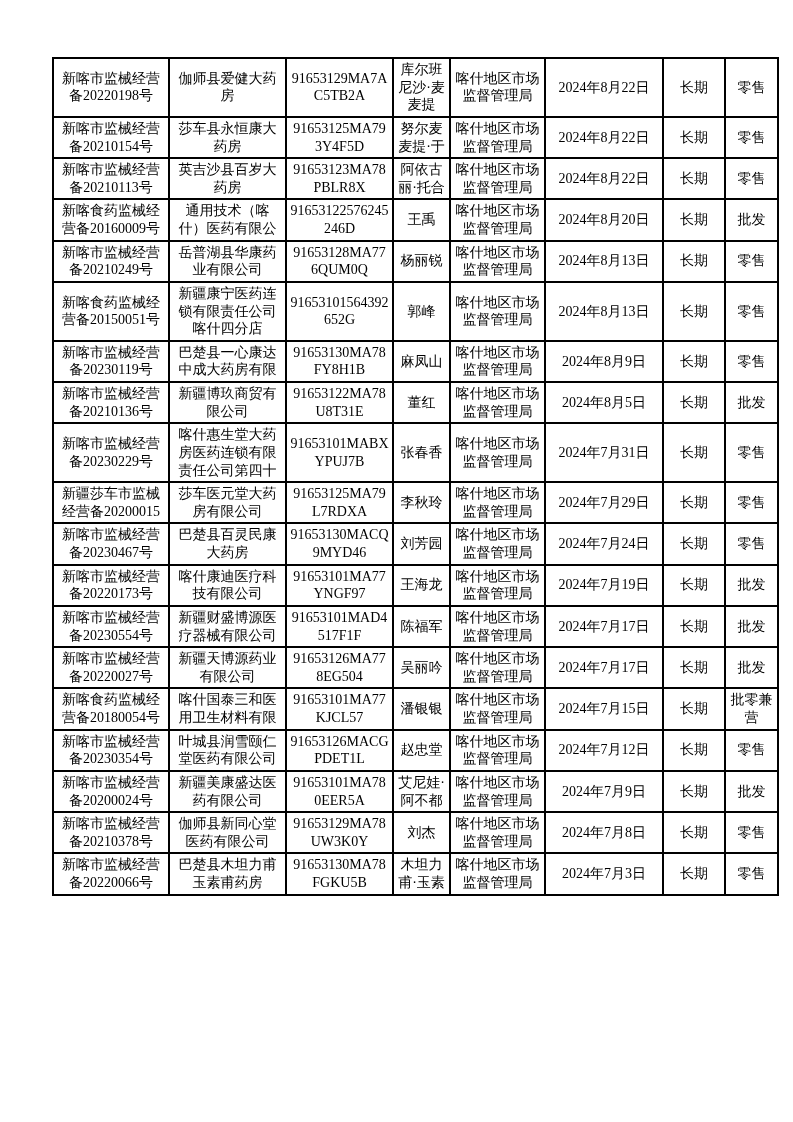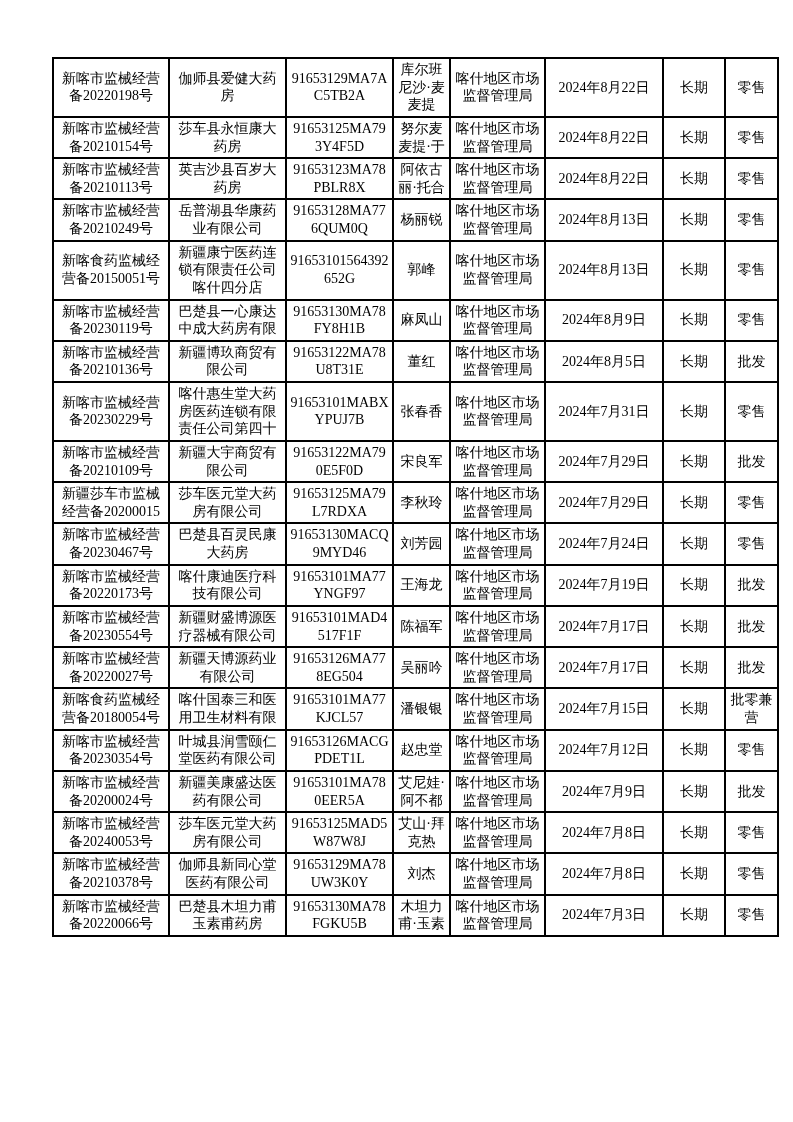--- a/index.html
+++ b/index.html
@@ -101,20 +101,30 @@
             <td class="col-reg_no">新喀市监械经营备20210113号</td>
             <td class="col-company">英吉沙县百岁大药房</td>
             <td class="col-code">91653123MA78PBLR8X</td>
             <td class="col-person">阿依古丽·托合</td>
             <td class="col-authority">喀什地区市场监督管理局</td>
             <td class="col-date">2024年8月22日</td>
             <td class="col-validity">长期</td>
             <td class="col-type">零售</td>
           </tr>
           <tr>
+            <td class="col-reg_no">新喀食药监械经营备20160009号</td>
+            <td class="col-company">通用技术（喀什）医药有限公</td>
+            <td class="col-code">91653122576245246D</td>
+            <td class="col-person">王禹</td>
+            <td class="col-authority">喀什地区市场监督管理局</td>
+            <td class="col-date">2024年8月20日</td>
+            <td class="col-validity">长期</td>
+            <td class="col-type">批发</td>
+          </tr>
+          <tr>
             <td class="col-reg_no">新喀市监械经营备20210249号</td>
             <td class="col-company">岳普湖县华康药业有限公司</td>
             <td class="col-code">91653128MA776QUM0Q</td>
             <td class="col-person">杨丽锐</td>
             <td class="col-authority">喀什地区市场监督管理局</td>
             <td class="col-date">2024年8月13日</td>
             <td class="col-validity">长期</td>
             <td class="col-type">零售</td>
           </tr>
           <tr>
@@ -151,30 +161,20 @@
             <td class="col-reg_no">新喀市监械经营备20230229号</td>
             <td class="col-company">喀什惠生堂大药房医药连锁有限责任公司第四十</td>
             <td class="col-code">91653101MABXYPUJ7B</td>
             <td class="col-person">张春香</td>
             <td class="col-authority">喀什地区市场监督管理局</td>
             <td class="col-date">2024年7月31日</td>
             <td class="col-validity">长期</td>
             <td class="col-type">零售</td>
           </tr>
           <tr>
-            <td class="col-reg_no">新喀市监械经营备20210109号</td>
-            <td class="col-company">新疆大宇商贸有限公司</td>
-            <td class="col-code">91653122MA790E5F0D</td>
-            <td class="col-person">宋良军</td>
-            <td class="col-authority">喀什地区市场监督管理局</td>
-            <td class="col-date">2024年7月29日</td>
-            <td class="col-validity">长期</td>
-            <td class="col-type">批发</td>
-          </tr>
-          <tr>
             <td class="col-reg_no">新疆莎车市监械经营备20200015</td>
             <td class="col-company">莎车医元堂大药房有限公司</td>
             <td class="col-code">91653125MA79L7RDXA</td>
             <td class="col-person">李秋玲</td>
             <td class="col-authority">喀什地区市场监督管理局</td>
             <td class="col-date">2024年7月29日</td>
             <td class="col-validity">长期</td>
             <td class="col-type">零售</td>
           </tr>
           <tr>
@@ -239,30 +239,20 @@
           </tr>
           <tr>
             <td class="col-reg_no">新喀市监械经营备20200024号</td>
             <td class="col-company">新疆美康盛达医药有限公司</td>
             <td class="col-code">91653101MA780EER5A</td>
             <td class="col-person">艾尼娃·阿不都</td>
             <td class="col-authority">喀什地区市场监督管理局</td>
             <td class="col-date">2024年7月9日</td>
             <td class="col-validity">长期</td>
             <td class="col-type">批发</td>
-          </tr>
-          <tr>
-            <td class="col-reg_no">新喀市监械经营备20240053号</td>
-            <td class="col-company">莎车医元堂大药房有限公司</td>
-            <td class="col-code">91653125MAD5W87W8J</td>
-            <td class="col-person">艾山·拜克热</td>
-            <td class="col-authority">喀什地区市场监督管理局</td>
-            <td class="col-date">2024年7月8日</td>
-            <td class="col-validity">长期</td>
-            <td class="col-type">零售</td>
           </tr>
           <tr>
             <td class="col-reg_no">新喀市监械经营备20210378号</td>
             <td class="col-company">伽师县新同心堂医药有限公司</td>
             <td class="col-code">91653129MA78UW3K0Y</td>
             <td class="col-person">刘杰</td>
             <td class="col-authority">喀什地区市场监督管理局</td>
             <td class="col-date">2024年7月8日</td>
             <td class="col-validity">长期</td>
             <td class="col-type">零售</td>

